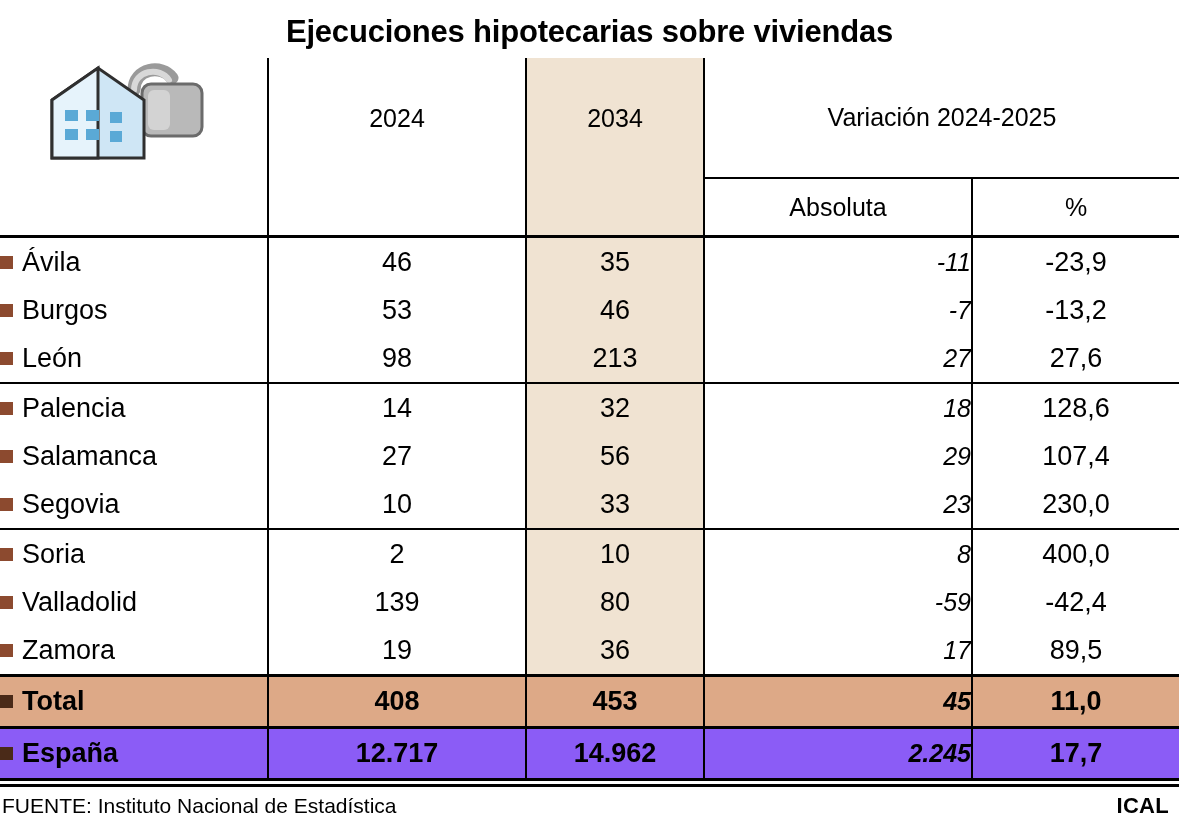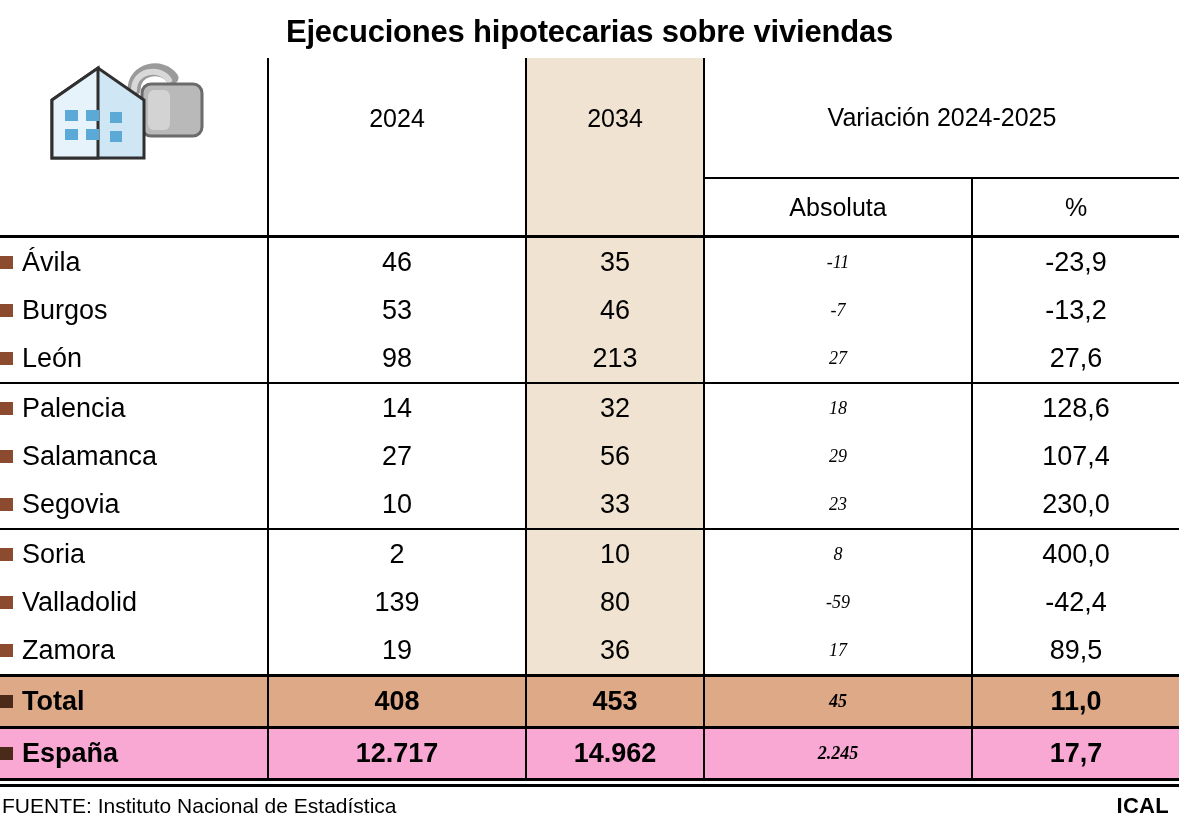--- a/index.html
+++ b/index.html
@@ -53,43 +53,42 @@
 
   .hdr {
     text-align: center;
     font-size: 25px;
     height: 56px;
   }
   .hdr-tall { height: 60px; }
 
   .band-2025 { background: #f0e3d2; }
   .band-total { background: #dda987; }
-  .band-espana { background: #f9a8d4; }
+  .band-espana { background: #8b5cf6; }
 
   
   .bl { border-left: 2px solid #000; }
   .br { border-right: 2px solid #000; }
   .bb { border-bottom: 2px solid #000; }
   .bb-thick { border-bottom: 3px solid #000; }
 
   td.name {
     text-align: left;
     padding-left: 10px;
     font-size: 27px;
     white-space: nowrap;
   }
   td.num {
     text-align: center;
     font-size: 27px;
   }
   td.num-it {
-    text-align: center;
-    font-size: 18px;
+    text-align: right;
+    font-size: 25px;
     font-style: italic;
-    font-family: Liberation Serif, serif;
   }
   tr.datarow td { height: 48px; }
   tr.totalrow td { height: 49px; font-weight: bold; }
   tr.totalrow td.num-it { font-style: italic; font-weight: bold; }
 
   .bullet {
     display: inline-block;
     width: 13px;
     height: 13px;
     background: #8c4a2f;

